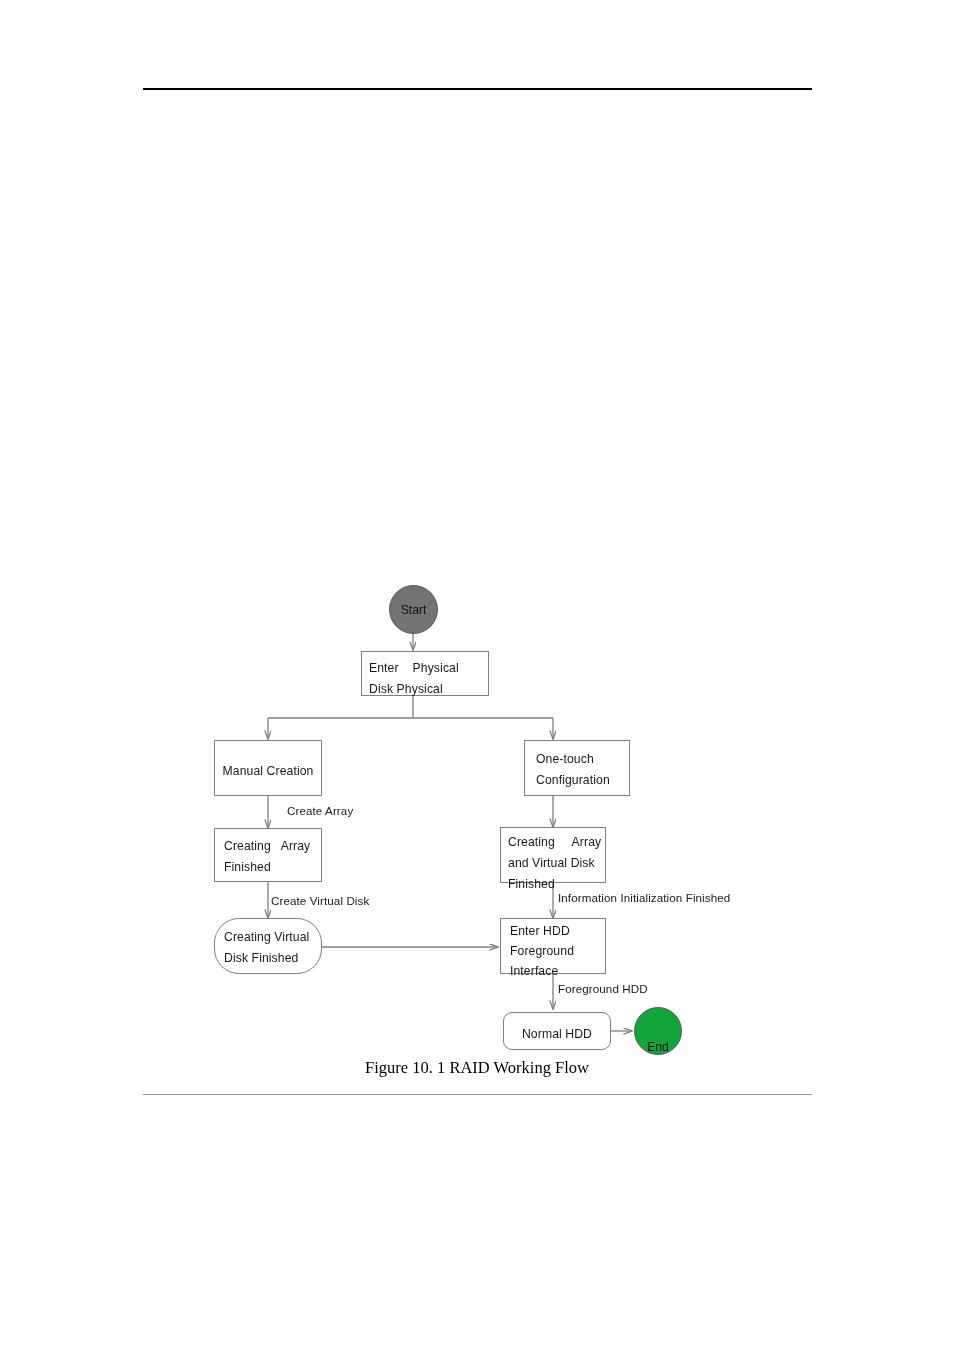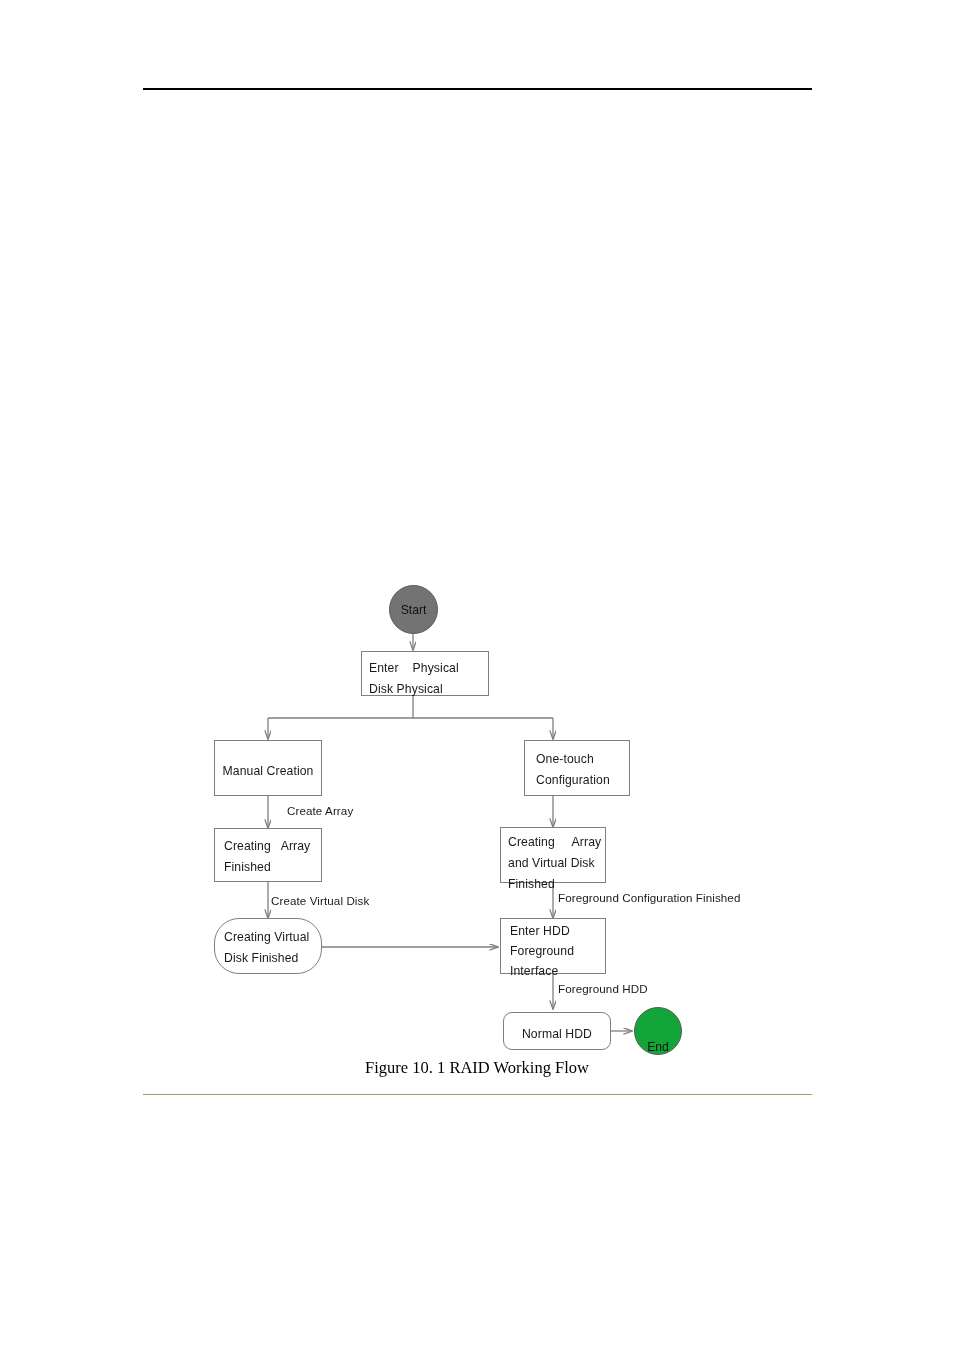--- a/index.html
+++ b/index.html
@@ -177,21 +177,21 @@
       <span class="ln">Creating     Array</span>
       <span class="ln">and Virtual Disk</span>
       <span class="ln">Finished</span>
     </div>
 
     <div class="edge-label" style="left:271px; top:894px;">
       <span>Create Virtual Disk</span>
     </div>
 
     <div class="edge-label" style="left:558px; top:891px;">
-      <span>Foreground Configuration Finished</span>
+      <span>Information Initialization Finished</span>
     </div>
 
     <div class="node" style="left:214px; top:918px; width:108px; height:56px; padding-top:8px; padding-left:9px;border-radius:25px;">
       <span class="ln">Creating Virtual</span>
       <span class="ln">Disk Finished</span>
     </div>
 
     <div class="node" style="left:500px; top:918px; width:106px; height:56px; padding-top:2px; padding-left:9px; line-height:20px;">
       <span class="ln">Enter HDD</span>
       <span class="ln">Foreground</span>

